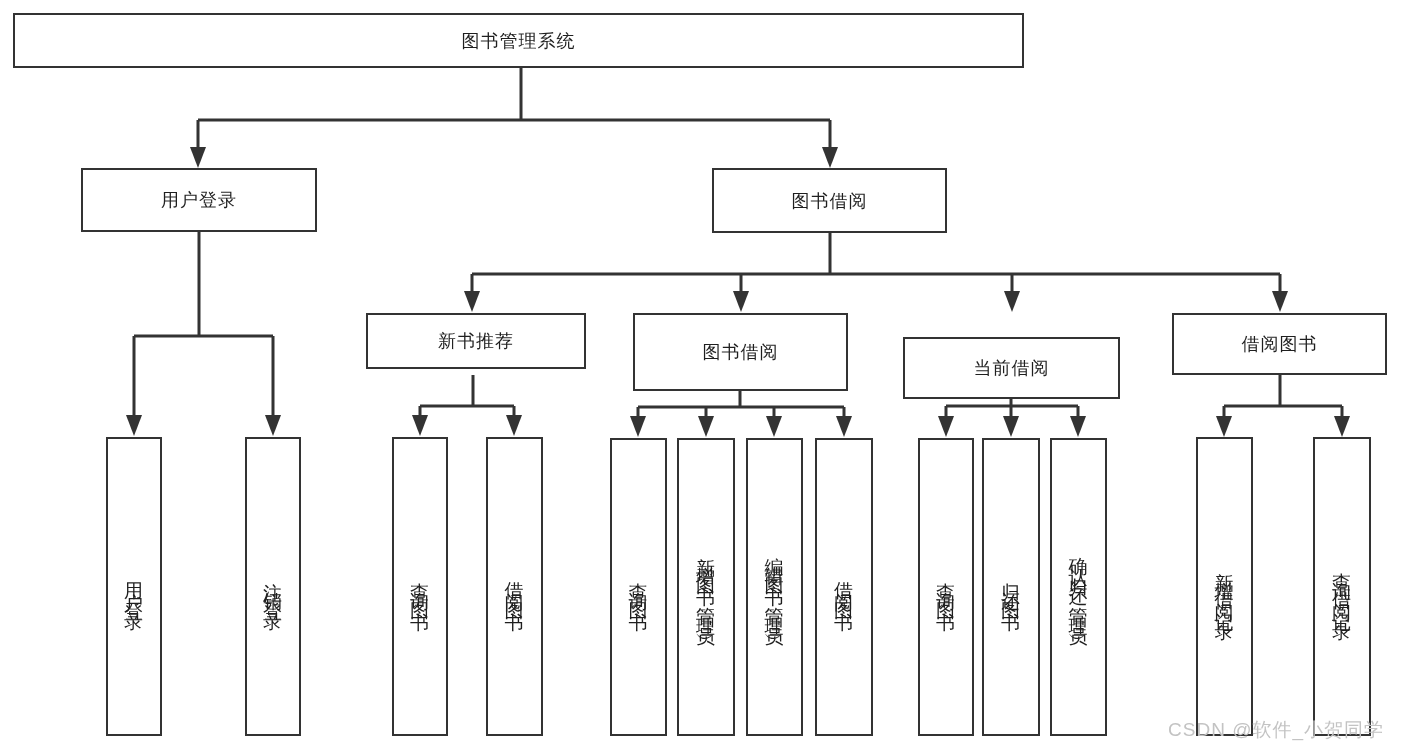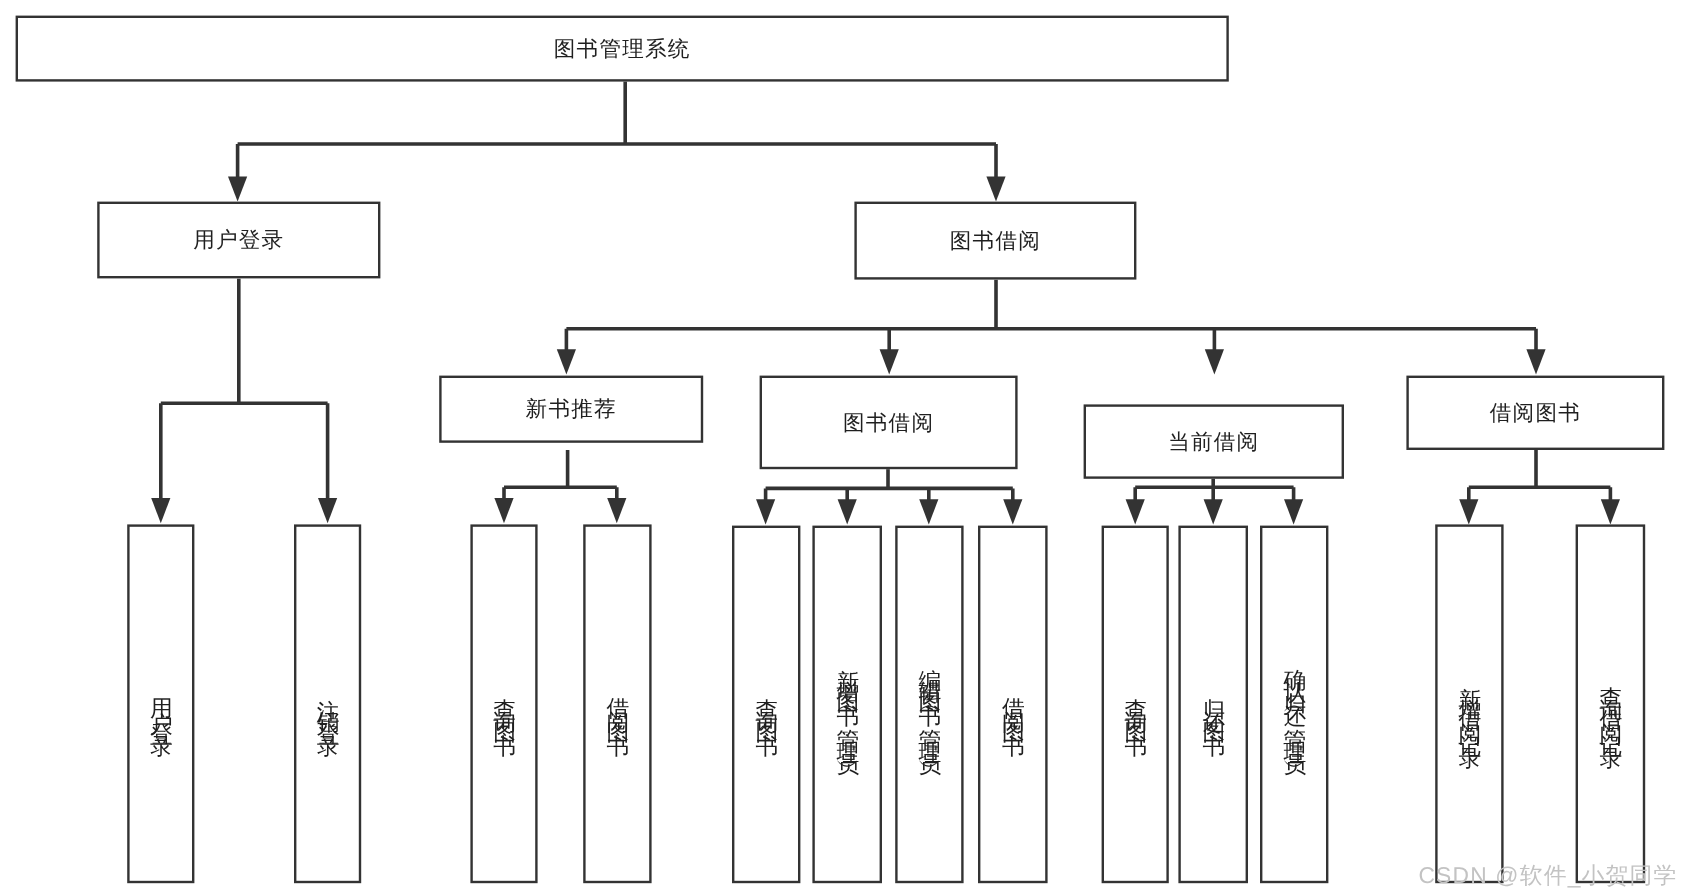--- a/index.html
+++ b/index.html
@@ -38,21 +38,21 @@
   .h-box { font-size: 18px; letter-spacing: 1px; }
   .root-box { font-size: 18px; }
   .v-box span {
     writing-mode: vertical-rl;
     letter-spacing: 10px;
     font-size: 19px;
     line-height: 1;
   }
   #watermark {
     position: absolute;
-    right: 7px;
+    right: 21px;
     bottom: 4px;
     font-size: 19px;
     color: #c3c3c3;
     letter-spacing: 1px;
     white-space: nowrap;
   }
 </style>
 </head>
 <body>
 

